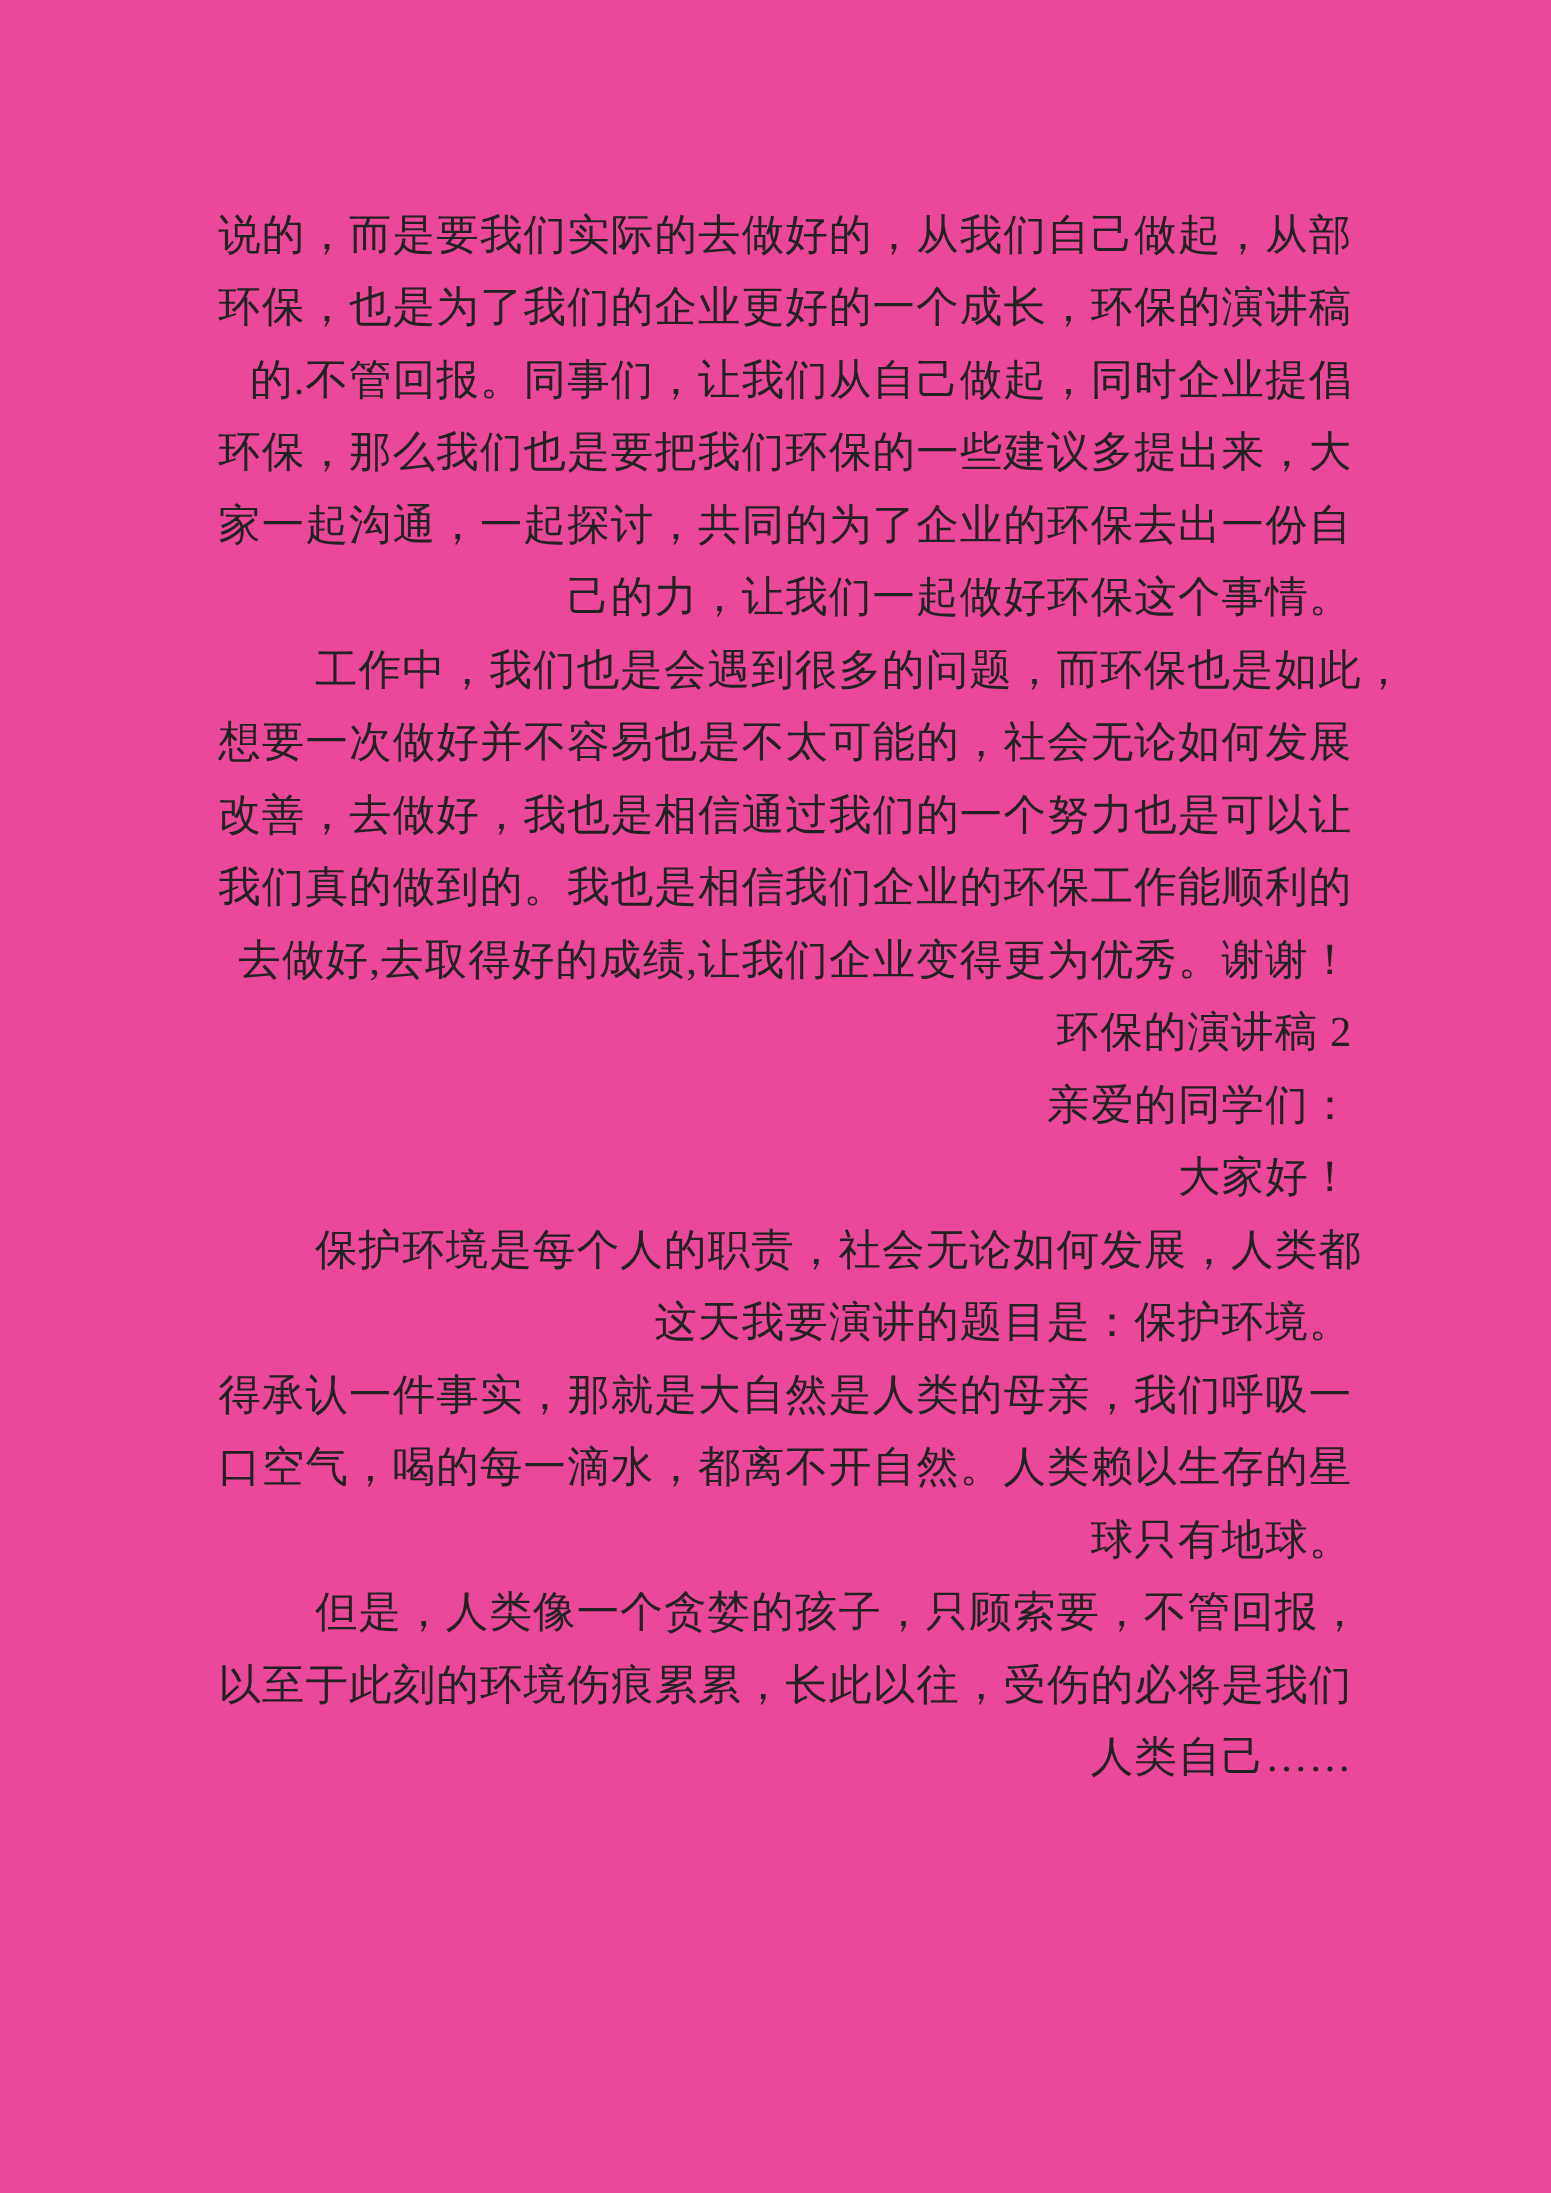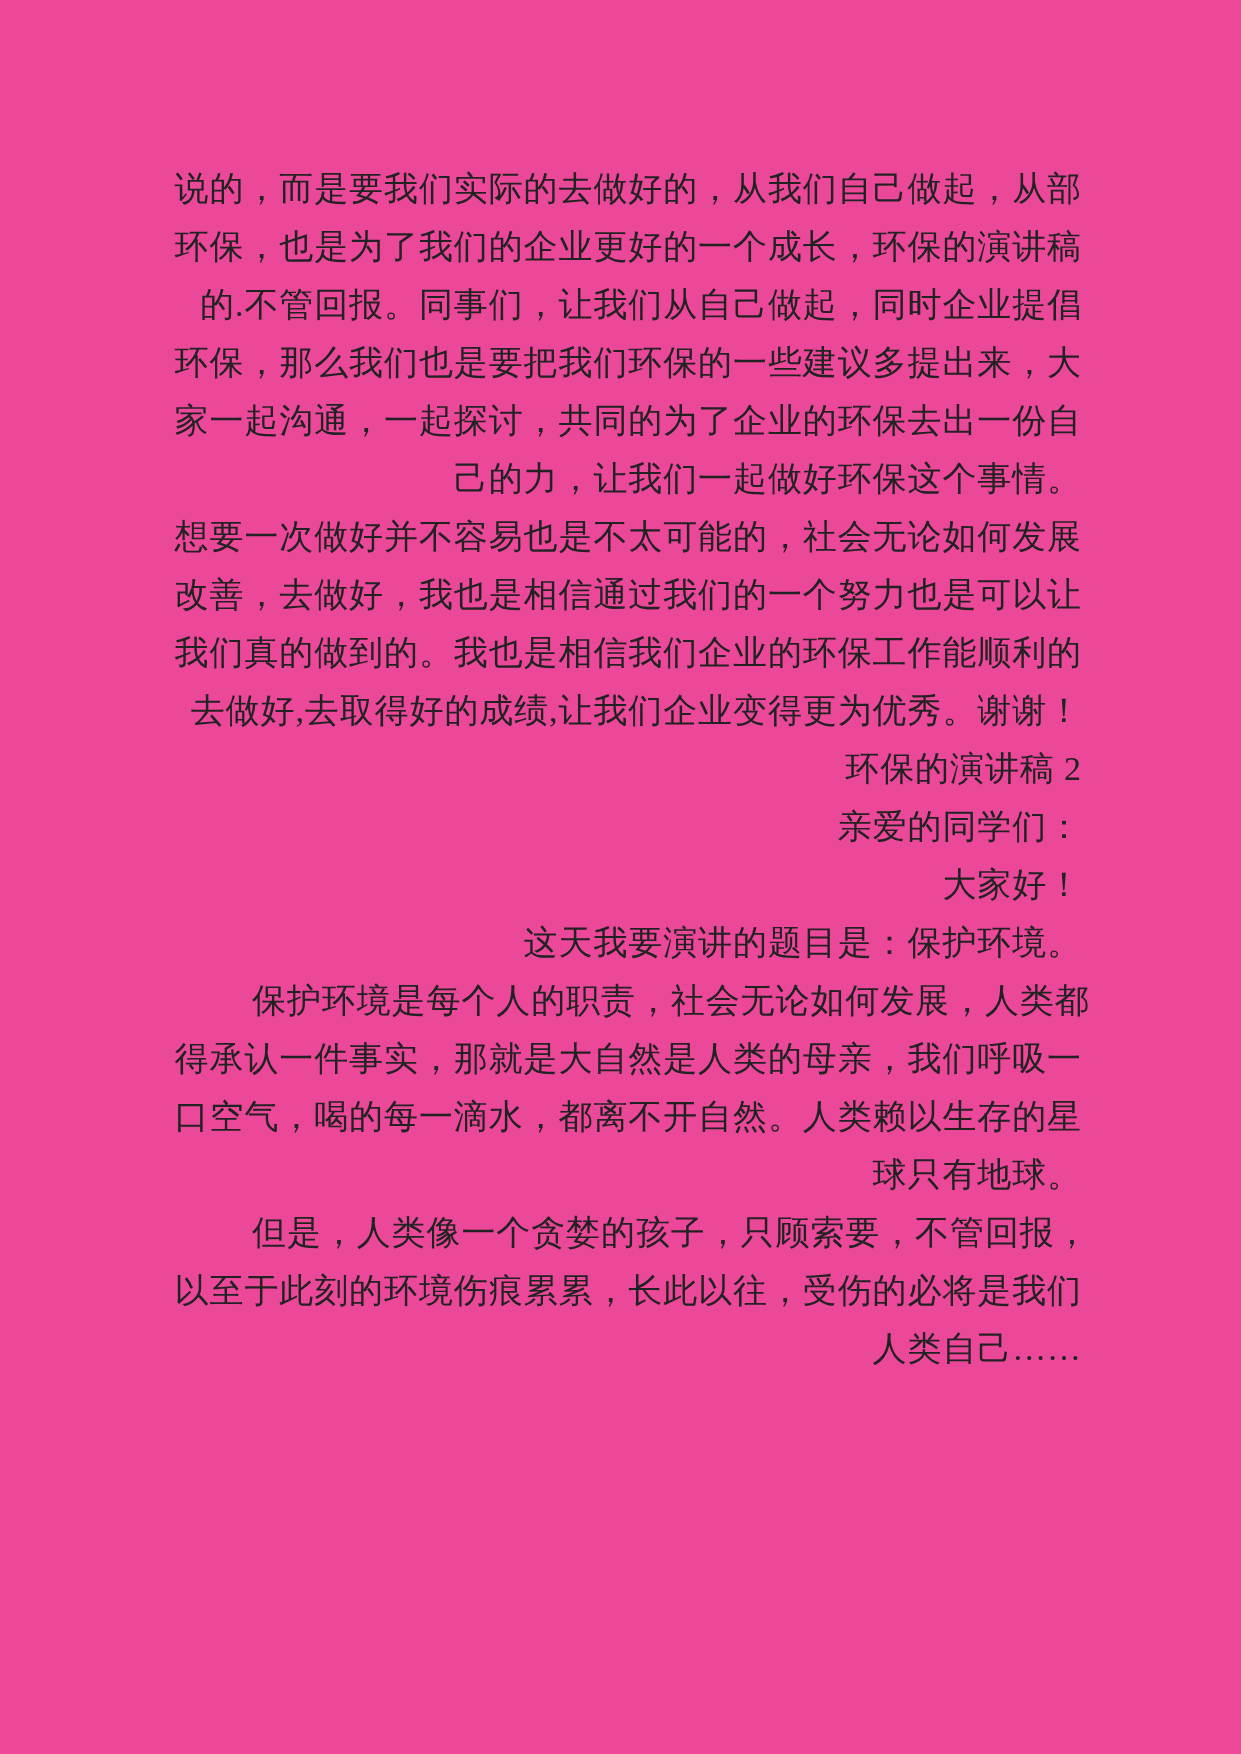--- a/index.html
+++ b/index.html
@@ -37,29 +37,30 @@
 <body>
 
 <div class="page" style="background: #ec4899; text-align: right;">
   <div class="doc-body" style="color: rgb(34, 34, 34);">
       <div class="line">说的，而是要我们实际的去做好的，从我们自己做起，从部</div>
       <div class="line">环保，也是为了我们的企业更好的一个成长，环保的演讲稿</div>
       <div class="line">的.不管回报。同事们，让我们从自己做起，同时企业提倡</div>
       <div class="line">环保，那么我们也是要把我们环保的一些建议多提出来，大</div>
       <div class="line">家一起沟通，一起探讨，共同的为了企业的环保去出一份自</div>
       <div class="line">己的力，让我们一起做好环保这个事情。</div>
+      <div class="line indent">工作中，我们也是会遇到很多的问题，而环保也是如此，</div>
       <div class="line">想要一次做好并不容易也是不太可能的，社会无论如何发展</div>
       <div class="line">改善，去做好，我也是相信通过我们的一个努力也是可以让</div>
       <div class="line">我们真的做到的。我也是相信我们企业的环保工作能顺利的</div>
       <div class="line">去做好,去取得好的成绩,让我们企业变得更为优秀。谢谢！</div>
       <div class="line">环保的演讲稿 2</div>
       <div class="line">亲爱的同学们：</div>
       <div class="line indent">大家好！</div>
+      <div class="line indent">保护环境是每个人的职责，社会无论如何发展，人类都</div>
       <div class="line indent">这天我要演讲的题目是：保护环境。</div>
-      <div class="line indent">保护环境是每个人的职责，社会无论如何发展，人类都</div>
       <div class="line">得承认一件事实，那就是大自然是人类的母亲，我们呼吸一</div>
       <div class="line">口空气，喝的每一滴水，都离不开自然。人类赖以生存的星</div>
       <div class="line">球只有地球。</div>
       <div class="line indent">但是，人类像一个贪婪的孩子，只顾索要，不管回报，</div>
       <div class="line">以至于此刻的环境伤痕累累，长此以往，受伤的必将是我们</div>
       <div class="line">人类自己……</div>
     </div>
 </div>
 
 </body></html>

